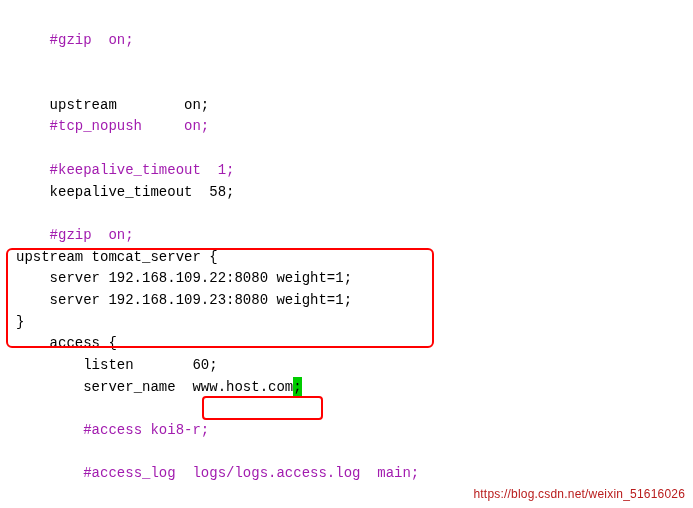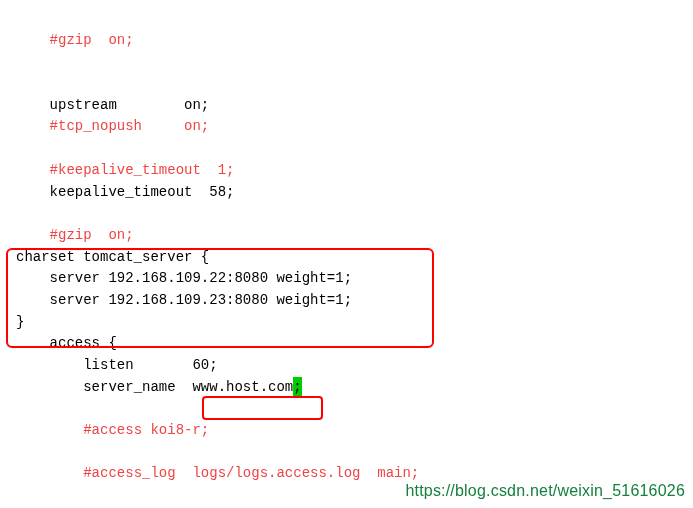--- a/index.html
+++ b/index.html
@@ -13,21 +13,21 @@
     width: 693px;
     height: 508px;
     position: relative;
     overflow: hidden;
   }
   .code-area {
     position: relative;
     padding: 8px 0 8px 16px;
     white-space: pre;
   }
-  .comment { color: #ef4444; }
+  .comment { color: #a21caf; }
   .kw { color: #000000; }
   .box-red-big {
     position: absolute;
     border: 2px solid #FF0000;
     border-radius: 6px;
     left: 6px;
     top: 248px;
     width: 424px;
     height: 96px;
     pointer-events: none;
@@ -44,23 +44,23 @@
   }
   .cursor-green {
     display: inline-block;
     background: #00CC00;
     color: #000;
   }
   .watermark {
     position: absolute;
     right: 8px;
     bottom: 4px;
-    color: #15803d;
+    color: #b91c1c;
     font-family: Arial, sans-serif;
-    font-size: 16px;
+    font-size: 12px;
     letter-spacing: 0.2px;
     user-select: none;
   }
   .left-crop {
     position: absolute;
     left: 0;
     top: 0;
     width: 4px;
     height: 100%;
   }
@@ -74,21 +74,21 @@
 <span>    <span class="comment">#gzip  on;</span></span>
 
 
 <span>    <span class="kw">upstream</span>        <span class="kw">on;</span></span>
 <span>    <span class="comment">#tcp_nopush     on;</span></span>
 
 <span>    <span class="comment">#keepalive_timeout  1;</span></span>
 <span>    <span class="kw">keepalive_timeout</span>  <span class="kw">58;</span></span>
 
 <span>    <span class="comment">#gzip  on;</span></span>
-<span><span class="kw">charset tomcat_server {</span></span>
+<span><span class="kw">upstream tomcat_server {</span></span>
 <span>    <span class="kw">server 192.168.109.22:8080 weight=1;</span></span>
 <span>    <span class="kw">server 192.168.109.23:8080 weight=1;</span></span>
 <span><span class="kw">}</span></span>
 <span>    <span class="kw">access {</span></span>
 <span>        <span class="kw">listen</span>       <span class="kw">60;</span></span>
 <span>        <span class="kw">server_name</span>  <span class="kw">www.host.com</span><span class="cursor-green">;</span></span>
 
 <span>        <span class="comment">#access koi8-r;</span></span>
 
 <span>        <span class="comment">#access_log  logs/logs.access.log  main;</span></span>

